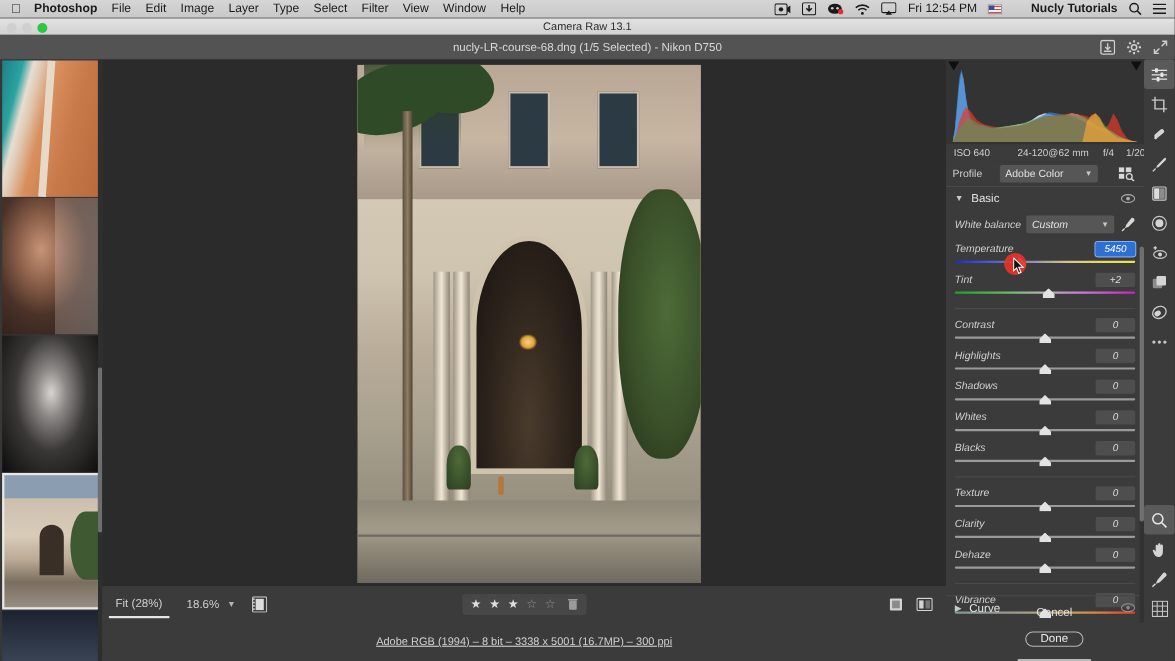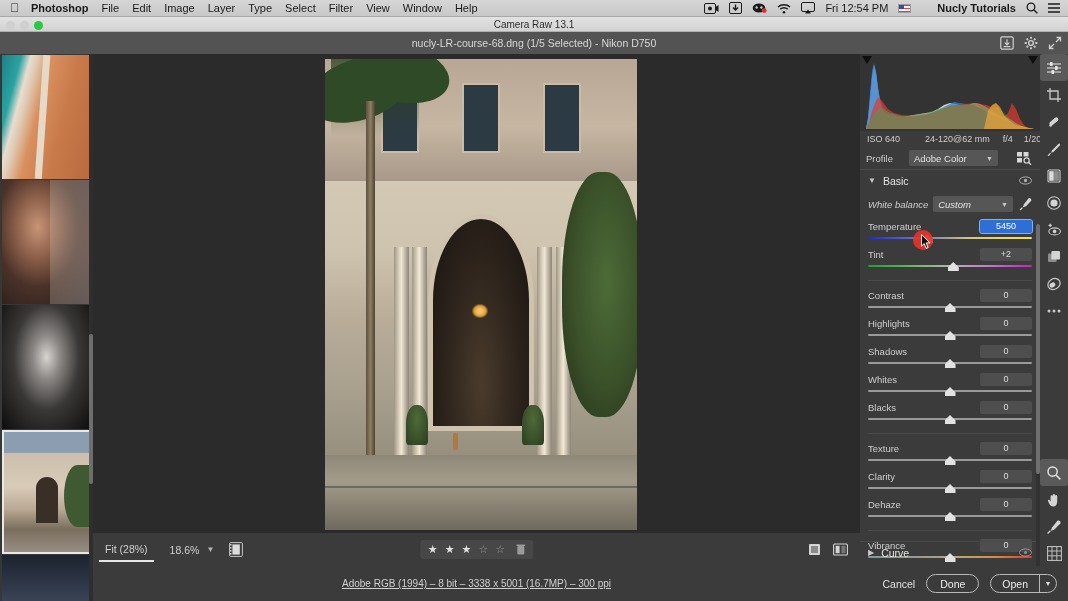--- a/index.html
+++ b/index.html
@@ -171,25 +171,25 @@
   }
   .section-head .tw { font-size: 8px; margin-right: 7px; color: #c9c9c9; }
   .section-head .eye { margin-left: auto; opacity: .75; }
 
   .panel-body { width: 180px; padding: 2px 8px 0 8px; }
 
   .wb-row { display: flex; align-items: center; gap: 5px; margin: 3px 0 7px 0; font-size: 9.5px; color: #cfcfcf; font-style: italic; }
   .wb-row .select { height: 16px; }
   .eyedrop { width: 14px; height: 16px; display:flex; align-items:center; justify-content:center; cursor: pointer; }
 
-  .slider { margin-bottom: 4px; position: relative; }
+  .slider { margin-bottom: 4px; position: relative; font-style: italic; }
   .slider .top { display: flex; align-items: center; justify-content: space-between; height: 14px; }
   .slider .lab { font-size: 9.5px; color: #cfcfcf; }
   .slider .val {
-    width: 52px; height: 13px; background: #4e4e4e; border-radius: 2px;
+    width: 36px; height: 13px; background: #4e4e4e; border-radius: 2px;
     font-size: 9px; color: #dcdcdc; display: flex; align-items: center; justify-content: center; cursor: text;
   }
   .slider .val.active { background: #2d6fd4; color: #ffffff; outline: 1px solid #7fb0ff; }
   .track { position: relative; height: 9px; margin-top: 1px; }
   .track .rail { position: absolute; top: 3px; left: 0; right: 0; height: 2px; background: #9a9a9a; border-radius: 1px; }
   .track .rail.temp { background: linear-gradient(90deg,#1c2ad6 0%,#4a55d8 18%,#8f8fae 42%,#cfc68a 62%,#ead95a 80%,#f2e23f 100%); }
   .track .rail.tint { background: linear-gradient(90deg,#1ea02e 0%,#6fbb66 30%,#b7b2b6 50%,#c77ad0 72%,#c323c3 100%); }
   .track .rail.vib  { background: linear-gradient(90deg,#7d9a9a 0%,#9a9a90 30%,#b9a778 55%,#d98a3f 78%,#e23b2b 100%); }
   .knob {
     position: absolute; top: 0; width: 11px; height: 9px; margin-left: -5.5px;
@@ -203,21 +203,21 @@
 
   
   .rtools { position: absolute; top: 54px; left: 1040px; width: 28px; height: 547px; background: #3b3b3b; }
   .rtool { width: 28px; height: 27px; display: flex; align-items: center; justify-content: center; cursor: pointer; }
   .rtool.active { background: #5a5a5a; border-radius: 3px; }
 
   
   .actions {
     position: absolute; top: 566px; left: 860px; width: 208px; height: 35px;
     background: #3b3b3b; display: flex; align-items: center; justify-content: flex-end;
-    gap: 11px; padding-right: 11px;
+    gap: 11px; padding-right: 11px; flex-direction: column;
   }
   .lbtn { font-size: 10.5px; color: #e0e0e0; cursor: pointer; }
   .pill {
     height: 19px; min-width: 50px; padding: 0 13px; border: 1px solid #b9b9b9;
     border-radius: 10px; display: flex; align-items: center; justify-content: center;
     font-size: 10.5px; color: #ececec; cursor: pointer;
   }
   .split { display: flex; align-items: stretch; border: 1px solid #b9b9b9; border-radius: 10px; height: 19px; overflow: hidden; }
   .split .a { padding: 0 11px; display: flex; align-items: center; font-size: 10.5px; color: #ececec; cursor: pointer; }
   .split .b { width: 17px; border-left: 1px solid #b9b9b9; display: flex; align-items: center; justify-content: center;

